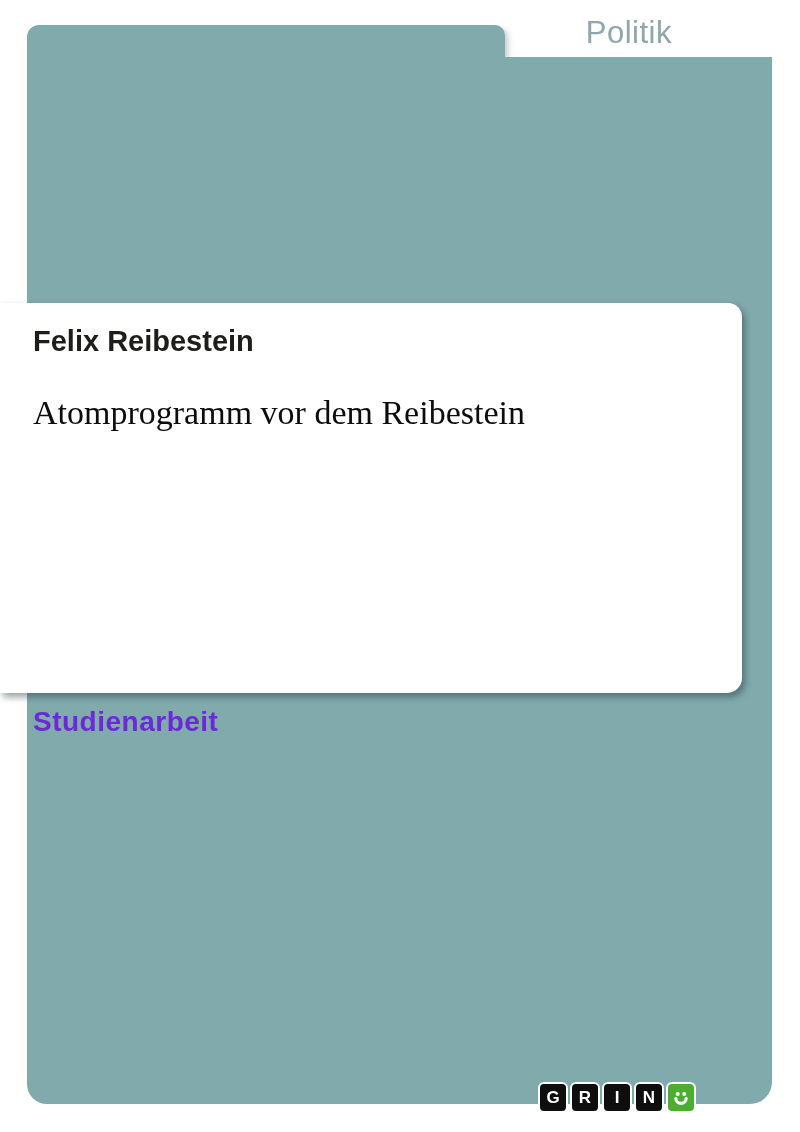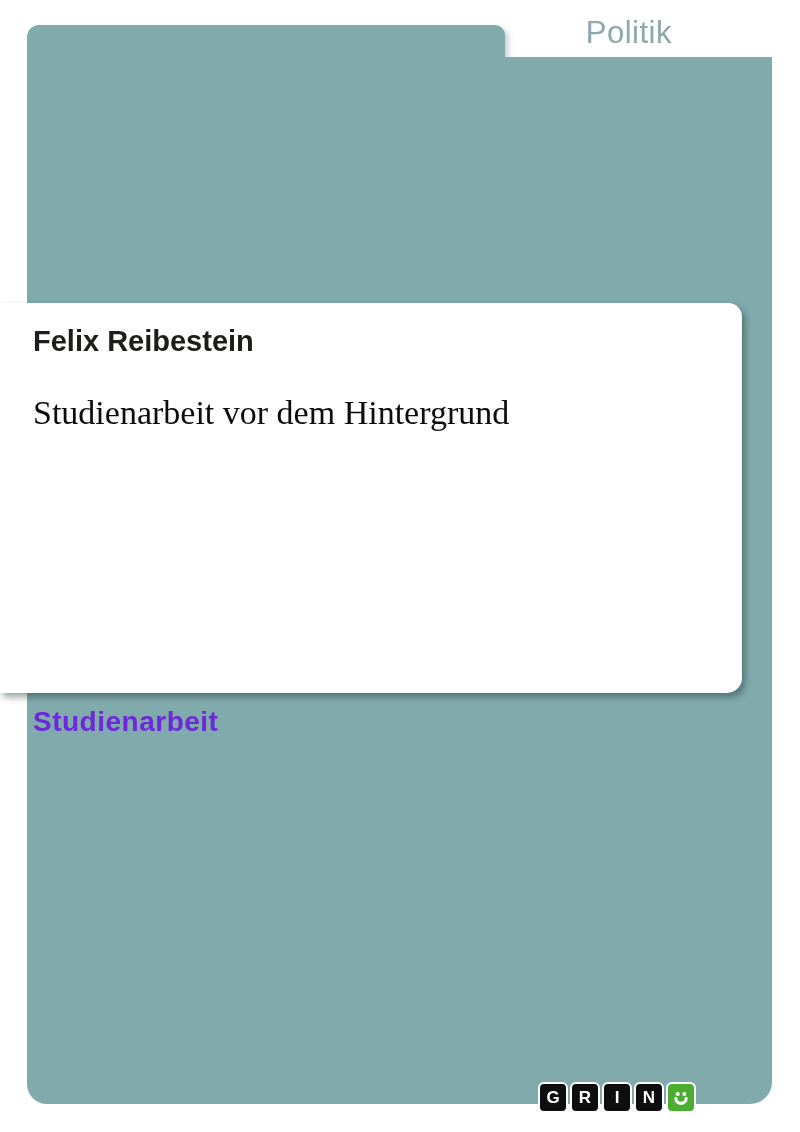--- a/index.html
+++ b/index.html
@@ -123,21 +123,21 @@
 <div class="page">
 
   <div class="category-label">Politik</div>
 
   <div class="teal-tab"></div>
   <div class="teal-panel"></div>
 
   <div class="title-card">
     <div class="author-name">Felix Reibestein</div>
     <div class="doc-title">
-      <div>Studienarbeit vor dem Hintergrund</div>
+      <div>Atomprogramm vor dem Reibestein</div>
     </div>
   </div>
 
   <div class="doc-type">Studienarbeit</div>
 
   <div class="grin-logo">
     <div class="grin-box">G</div>
     <div class="grin-box">R</div>
     <div class="grin-box">I</div>
     <div class="grin-box">N</div>

